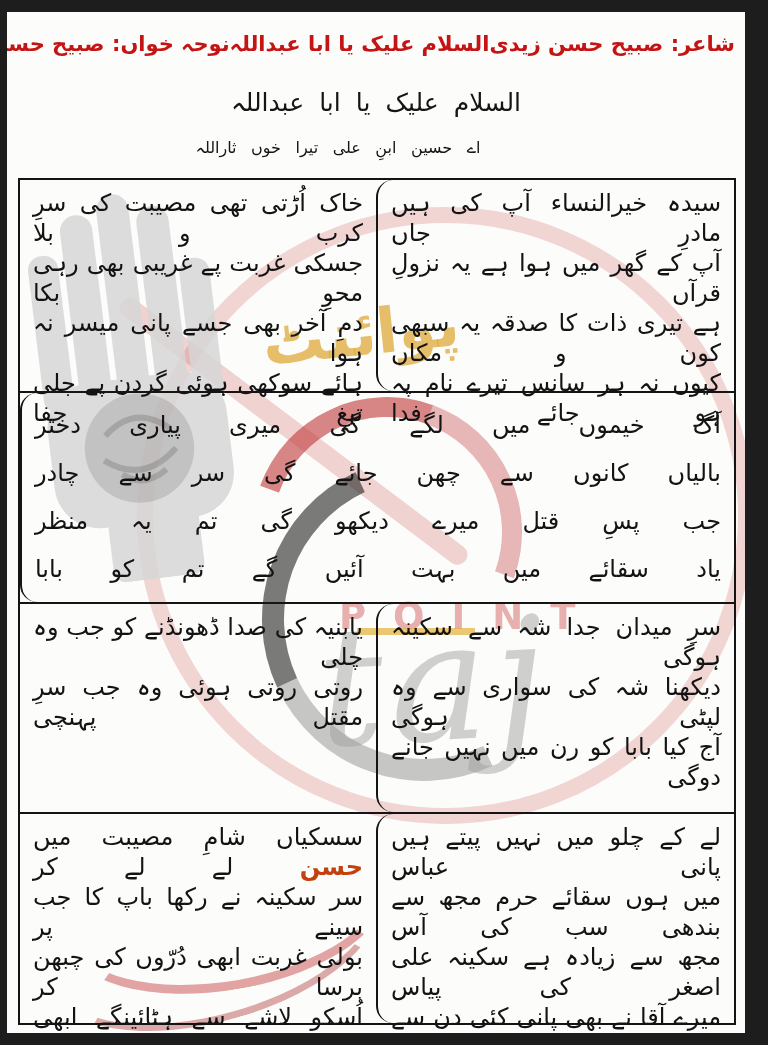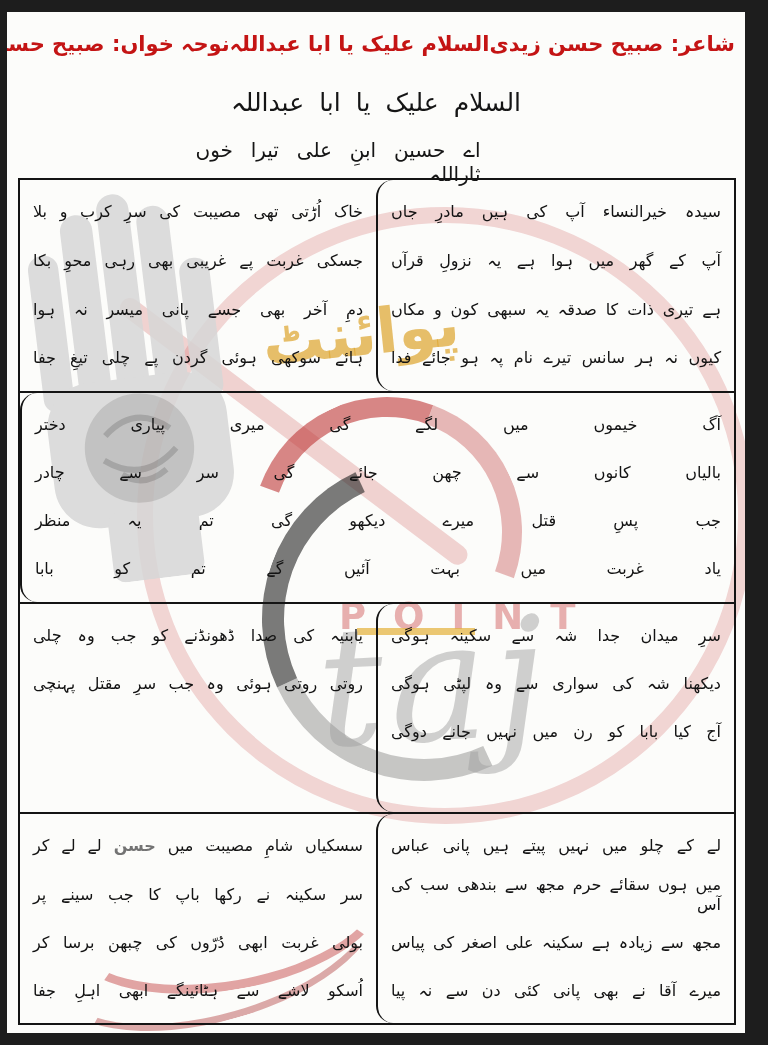--- a/index.html
+++ b/index.html
@@ -45,40 +45,40 @@
     direction:rtl;color:#c41414;font-weight:bold;font-size:21px;white-space:nowrap;
   }
   .salam{
     position:absolute;top:76px;left:50%;transform:translateX(-50%);
     width:290px;direction:rtl;text-align:justify;text-align-last:justify;
     font-size:25px;color:#151515;
   }
   .tagline{
     position:absolute;top:126px;left:50%;transform:translateX(calc(-50% - 38px));
     width:285px;direction:rtl;text-align:justify;text-align-last:justify;
-    font-size:20px;color:#151515;
+    font-size:16px;color:#151515;
   }
   .lyrics{
     position:absolute;left:11px;top:166px;width:714px;height:843px;
     border:2px solid #141414;direction:rtl;
     display:grid;grid-template-rows:repeat(4,1fr);
   }
   .stanza-row{display:flex;min-height:0;}
   .stanza-row + .stanza-row{border-top:2px solid #141414;}
   .cell{
     flex:1 1 0;min-width:0;padding:8px 13px;
     display:grid;grid-template-rows:repeat(4,1fr);align-items:center;
   }
   .cell:first-child{border-left:2px solid #141414;border-radius:17px;}
   .verse-line{
     direction:rtl;width:100%;
     text-align:justify;text-align-last:justify;
-    font-size:16px;line-height:1.25;color:#131313;
+    font-size:24px;line-height:1.25;color:#131313;
   }
-  .red-word{color:#737373;font-weight:bold;}
+  .red-word{color:#c2410c;font-weight:bold;}
 </style>
 </head>
 <body>
 
 <div class="page">
 
   <div class="wm wm-ring"></div>
   <div class="wm wm-slash"></div>
   <svg class="wm wm-hand" viewBox="0 0 110 195" xmlns="http://www.w3.org/2000/svg">
     <g fill="#d7d7d7">
@@ -132,21 +132,21 @@
           <div class="verse-line">دمِ آخر بھی جسے پانی میسر نہ ہوا</div>
           <div class="verse-line">ہائے سوکھی ہوئی گردن پے چلی تیغِ جفا</div>
         </div>
       </div>
 
       <div class="stanza-row">
         <div class="cell">
           <div class="verse-line">آگ خیموں میں لگے گی میری پیاری دختر</div>
           <div class="verse-line">بالیاں کانوں سے چھن جائے گی سر سے چادر</div>
           <div class="verse-line">جب پسِ قتل میرے دیکھو گی تم یہ منظر</div>
-          <div class="verse-line">یاد غربت میں بہت آئیں گے تم کو بابا</div>
+          <div class="verse-line">یاد سقائے میں بہت آئیں گے تم کو بابا</div>
         </div>
       </div>
 
       <div class="stanza-row">
         <div class="cell">
           <div class="verse-line">سرِ میدان جدا شہ سے سکینہ ہوگی</div>
           <div class="verse-line">دیکھنا شہ کی سواری سے وہ لپٹی ہوگی</div>
           <div class="verse-line">آج کیا بابا کو رن میں نہیں جانے دوگی</div>
         </div>
         <div class="cell">

